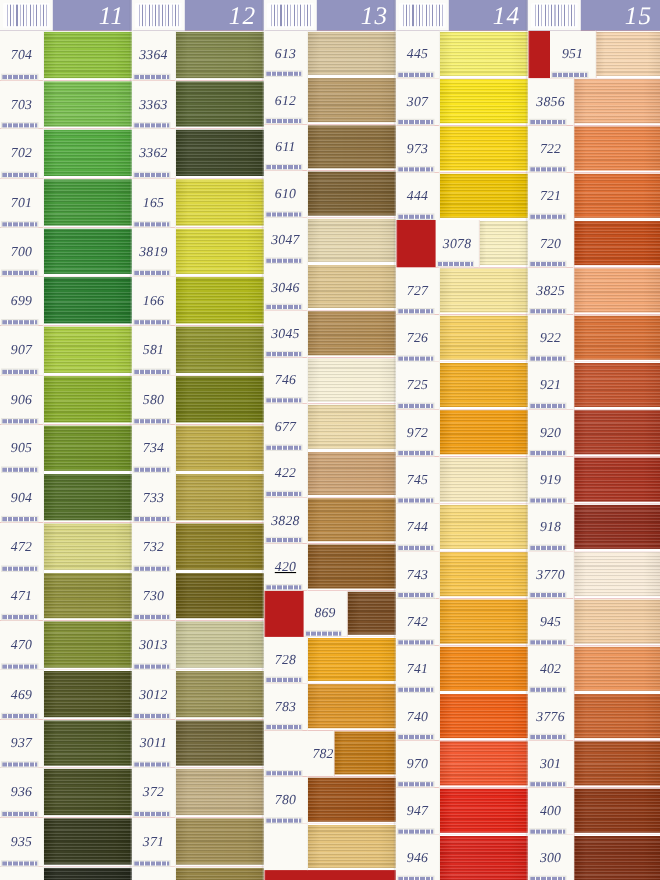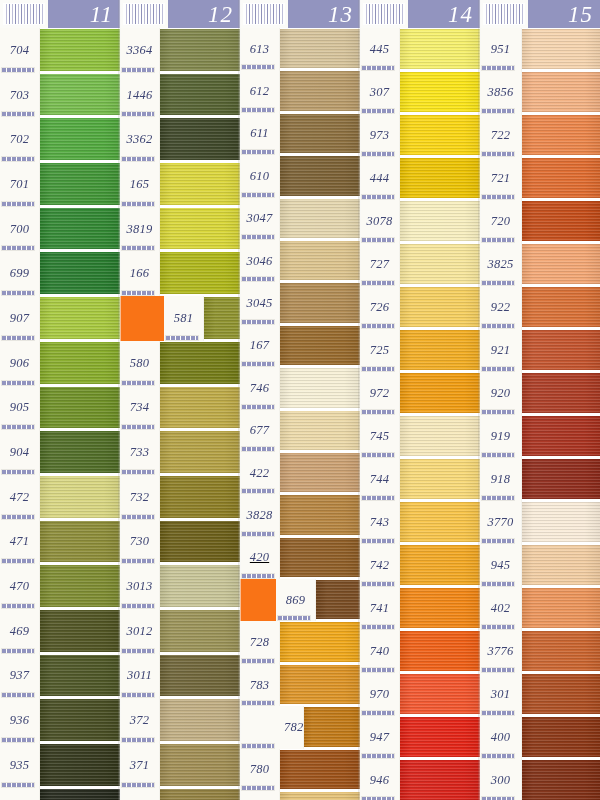--- a/index.html
+++ b/index.html
@@ -5,21 +5,21 @@
   * { box-sizing: border-box; margin: 0; padding: 0; }
   html, body {
     width: 600px; height: 800px;
     background: #ffffff;
     font-family: "Liberation Serif", serif;
     overflow: hidden;
   }
   #chart {
     position: relative;
     width: 600px; height: 800px;
-    background: #f97316;
+    background: #b91c1c;
   }
   .column {
     position: absolute;
     top: 0;
     height: 800px;
   }
   
   .col-header {
     position: absolute;
     top: 0; left: 0;
@@ -325,21 +325,21 @@
           <div class="label-cell" style="flex-basis: 40px;">
             <span class="code">3364</span>
             <div class="minibar"></div>
           </div>
           <div class="swatch-cell">
             <div class="swatch" style="background: rgb(126, 132, 72);"></div>
           </div>
         </div>
         <div class="row" style="height: 44.7px;">
           <div class="label-cell" style="flex-basis: 40px;">
-            <span class="code">1446</span>
+            <span class="code">3363</span>
             <div class="minibar"></div>
           </div>
           <div class="swatch-cell">
             <div class="swatch" style="background: rgb(83, 96, 47);"></div>
           </div>
         </div>
         <div class="row" style="height: 44.7px;">
           <div class="label-cell" style="flex-basis: 40px;">
             <span class="code">3362</span>
             <div class="minibar"></div>
@@ -368,21 +368,21 @@
         </div>
         <div class="row" style="height: 44.7px;">
           <div class="label-cell" style="flex-basis: 40px;">
             <span class="code">166</span>
             <div class="minibar"></div>
           </div>
           <div class="swatch-cell">
             <div class="swatch" style="background: rgb(174, 182, 23);"></div>
           </div>
         </div>
-        <div class="row" style="height: 44.7px; margin-left: 44px;">
+        <div class="row" style="height: 44.7px;">
           <div class="label-cell" style="flex-basis: 40px;">
             <span class="code">581</span>
             <div class="minibar"></div>
           </div>
           <div class="swatch-cell">
             <div class="swatch" style="background: rgb(139, 143, 40);"></div>
           </div>
         </div>
         <div class="row" style="height: 44.7px;">
           <div class="label-cell" style="flex-basis: 40px;">
@@ -548,29 +548,20 @@
           <div class="label-cell" style="flex-basis: 40px;">
             <span class="code">3045</span>
             <div class="minibar"></div>
           </div>
           <div class="swatch-cell">
             <div class="swatch" style="background: rgb(176, 138, 82);"></div>
           </div>
         </div>
         <div class="row" style="height: 42.4px;">
           <div class="label-cell" style="flex-basis: 40px;">
-            <span class="code">167</span>
-            <div class="minibar"></div>
-          </div>
-          <div class="swatch-cell">
-            <div class="swatch" style="background: rgb(150, 104, 42);"></div>
-          </div>
-        </div>
-        <div class="row" style="height: 42.4px;">
-          <div class="label-cell" style="flex-basis: 40px;">
             <span class="code">746</span>
             <div class="minibar"></div>
           </div>
           <div class="swatch-cell">
             <div class="swatch" style="background: rgb(247, 240, 214);"></div>
           </div>
         </div>
         <div class="row" style="height: 42.4px;">
           <div class="label-cell" style="flex-basis: 40px;">
             <span class="code">677</span>
@@ -698,21 +689,21 @@
         <div class="row" style="height: 43px;">
           <div class="label-cell" style="flex-basis: 40px;">
             <span class="code">444</span>
             <div class="minibar"></div>
           </div>
           <div class="swatch-cell">
             <div class="swatch" style="background: rgb(237, 195, 0);"></div>
           </div>
         </div>
         <div class="row" style="height: 43px;">
-          <div class="label-cell" style="flex-basis: 40px;">
+          <div class="label-cell" style="flex-basis: 40px; margin-left: 36px;">
             <span class="code">3078</span>
             <div class="minibar"></div>
           </div>
           <div class="swatch-cell">
             <div class="swatch" style="background: rgb(248, 239, 191);"></div>
           </div>
         </div>
         <div class="row" style="height: 43px;">
           <div class="label-cell" style="flex-basis: 40px;">
             <span class="code">727</span>
@@ -833,21 +824,21 @@
       </div>
       <div class="col-seam" style="left: -2px;"></div>
     </div>
     <div class="column" style="left: 480px; width: 120px;">
       <div class="col-header" style="width: 120px;">
         <div class="hdr-white"></div>
         <div class="barcode"></div>
         <div class="hdr-num">15</div>
       </div>
       <div class="col-body" style="top: 28px;">
-        <div class="row" style="height: 43px;">
+        <div class="row" style="height: 43px; padding-left: 20px;">
           <div class="label-cell" style="flex-basis: 42px;">
             <span class="code">951</span>
             <div class="minibar"></div>
           </div>
           <div class="swatch-cell">
             <div class="swatch" style="background: rgb(246, 212, 174);"></div>
           </div>
         </div>
         <div class="row" style="height: 43px;">
           <div class="label-cell" style="flex-basis: 42px;">

